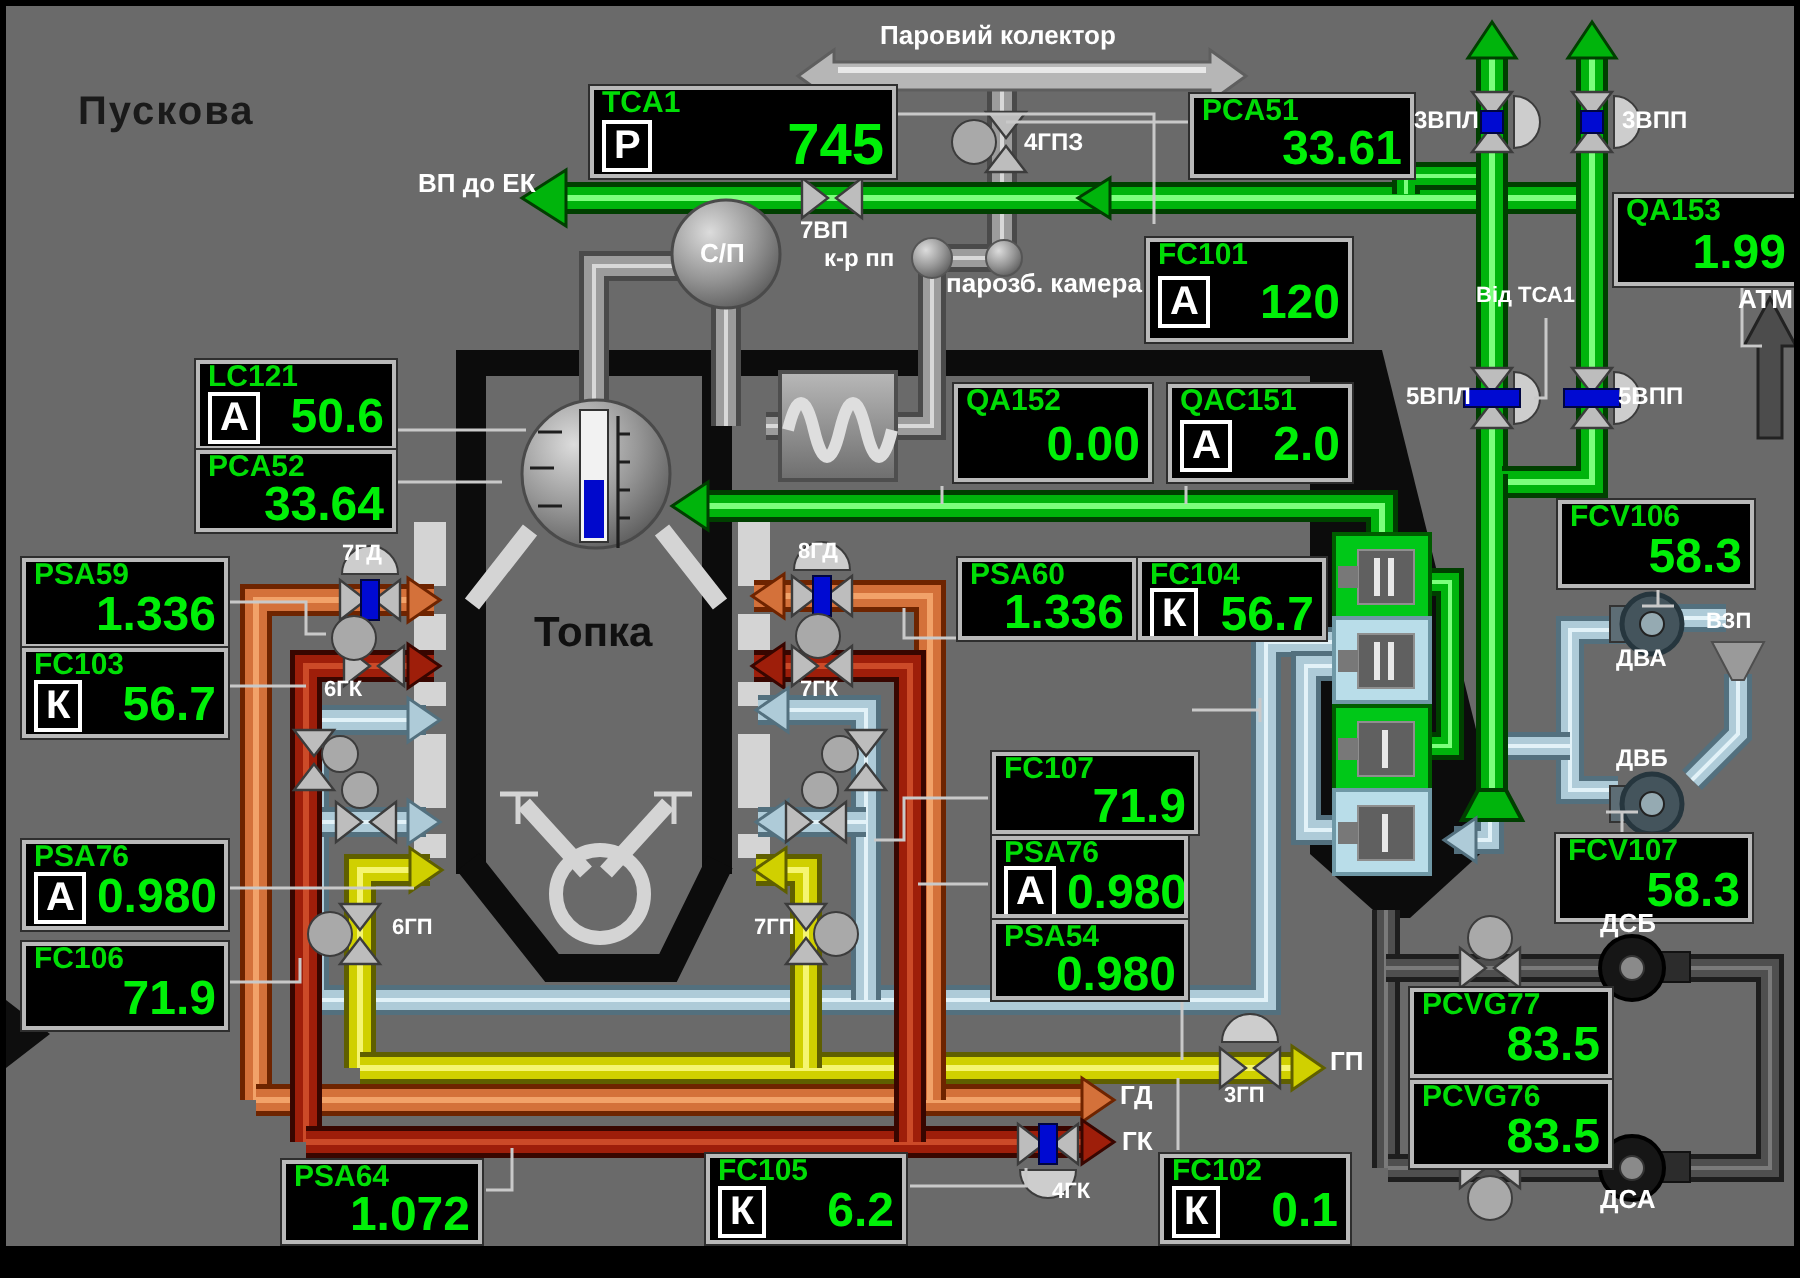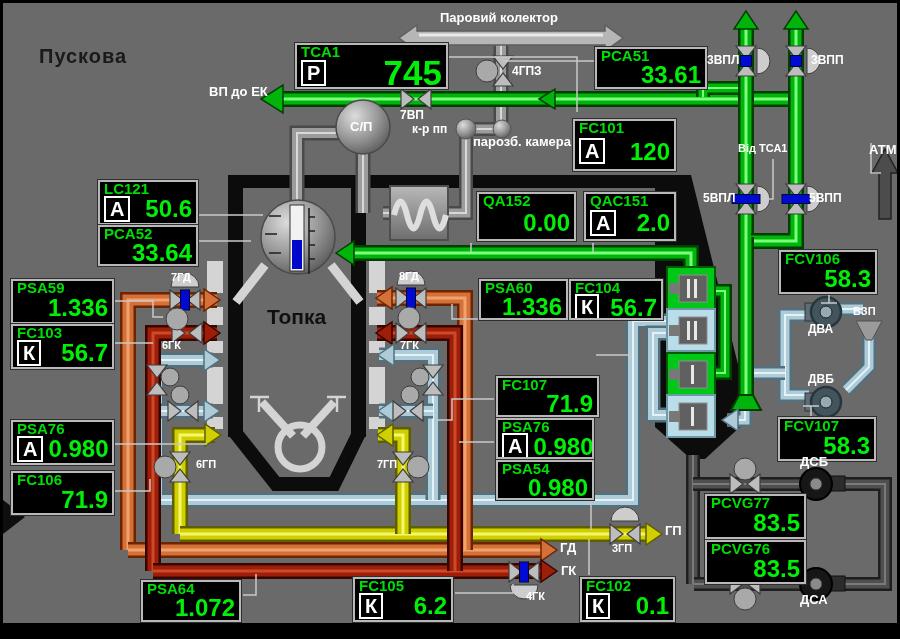--- a/index.html
+++ b/index.html
@@ -7,21 +7,21 @@
          box-sizing:border-box;overflow:hidden;font-family:"Liberation Sans",sans-serif;}
   .stage svg{position:absolute;left:0;top:0;z-index:1;}
   .bottombar{position:absolute;left:0;bottom:0;width:100%;height:13px;background:#000;z-index:4;}
   .disp{position:absolute;background:#000;border:2px solid #b9b9b9;outline:1px solid #2e2e2e;
         box-sizing:border-box;display:flex;flex-direction:column;padding:1px 4px;z-index:5;overflow:hidden;}
   .disp .tag{font-weight:bold;font-size:15px;line-height:12px;color:#00dd06;}
   .disp .row{flex:1;display:flex;align-items:center;gap:5px;}
   .disp .letter{font-weight:bold;font-size:20px;line-height:22px;color:#fff;border:2px solid #fff;padding:0 4px;}
   .disp .letter:empty{display:none;}
   .disp .val{flex:1;text-align:right;font-weight:bold;font-size:24px;line-height:25px;color:#00f008;}
-  .disp.tall .val{font-size:35px;line-height:30px;}
+  .disp.tall .val{font-size:29px;line-height:30px;}
   .lbl{position:absolute;font-weight:bold;font-size:12px;color:#fff;z-index:6;white-space:nowrap;}
   .lbl.sm{font-size:11px;}
   .lbl.md{font-size:13px;}
   .lbl.big{font-size:20px;letter-spacing:1px;}
   .lbl.dark{color:#1a1a1a;}
   .lbl.topka{font-size:21px;color:#101010;}
 </style>
 </head>
 <body>
 
@@ -486,20 +486,26 @@
   <span class="tag">PCA51</span>
   <div class="row">
         <span class="val">33.61</span>
       </div>
 </div>
 <div class="disp" style="left:570px;top:116px;width:103px;height:52px">
   <span class="tag">FC101</span>
   <div class="row">
         <span class="letter">А</span>
         <span class="val">120</span>
+      </div>
+</div>
+<div class="disp" style="left:804px;top:94px;width:92px;height:46px">
+  <span class="tag">QA153</span>
+  <div class="row">
+        <span class="val">1.99</span>
       </div>
 </div>
 <div class="disp" style="left:95px;top:177px;width:100px;height:45px">
   <span class="tag">LC121</span>
   <div class="row">
         <span class="letter">А</span>
         <span class="val">50.6</span>
       </div>
 </div>
 <div class="disp" style="left:95px;top:222px;width:100px;height:41px">

